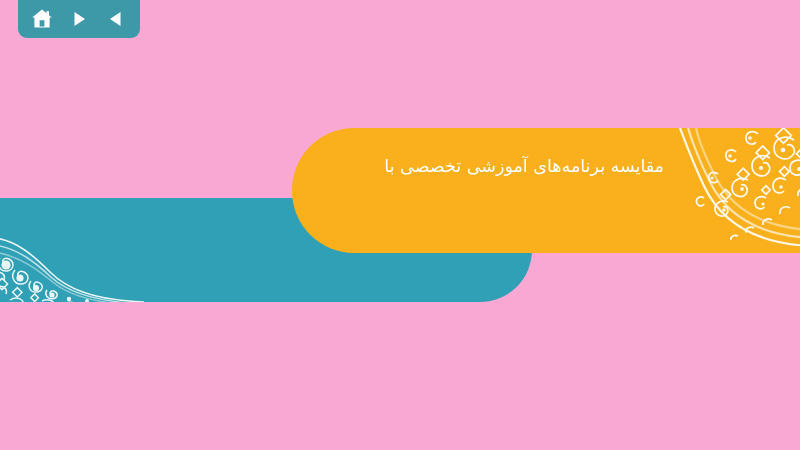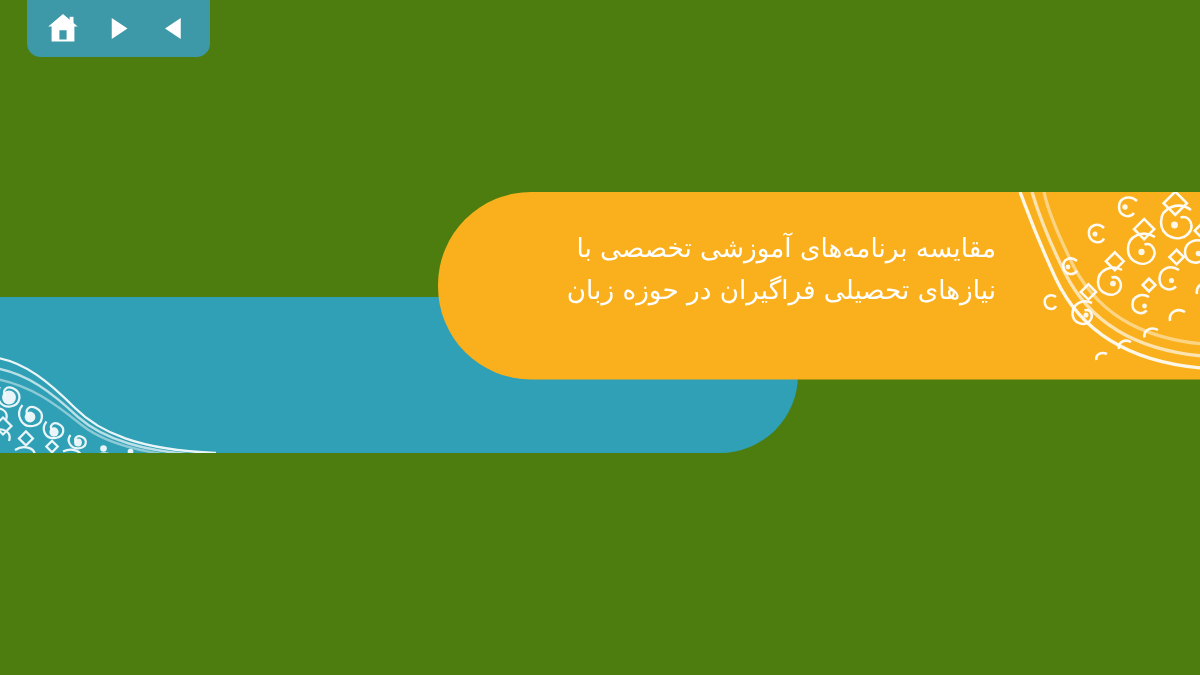--- a/index.html
+++ b/index.html
@@ -13,21 +13,21 @@
     background: #474747;
     font-family: "DejaVu Sans", sans-serif;
     position: relative;
   }
 
   #slide {
     position: absolute;
     inset: 0;
     width: 800px;
     height: 450px;
-    background: #4d7c0f;
+    background: #f9a8d4;
     overflow: hidden;
   }
 
   
   #nav-bar {
     position: absolute;
     left: 18px;
     top: 0;
     width: 122px;
     height: 38px;
@@ -232,18 +232,17 @@
           <circle cx="101" cy="76" r="1.6"></circle>
           <circle cx="88" cy="10" r="1.8"></circle>
           <circle cx="68" cy="28" r="1.7"></circle>
           <circle cx="50" cy="50" r="1.6"></circle>
         </g>
       </svg>
     </div>
 
     <div id="title-block">
       <div class="title-line">مقایسه برنامه‌های آموزشی تخصصی با</div>
-      <div class="title-line">نیازهای تحصیلی فراگیران در حوزه زبان</div>
     </div>
 
   </div>
 
 </div>
 
 </body></html>

